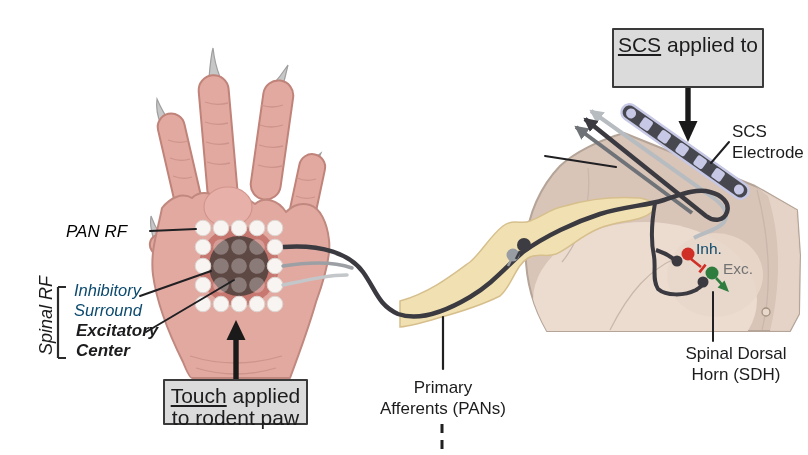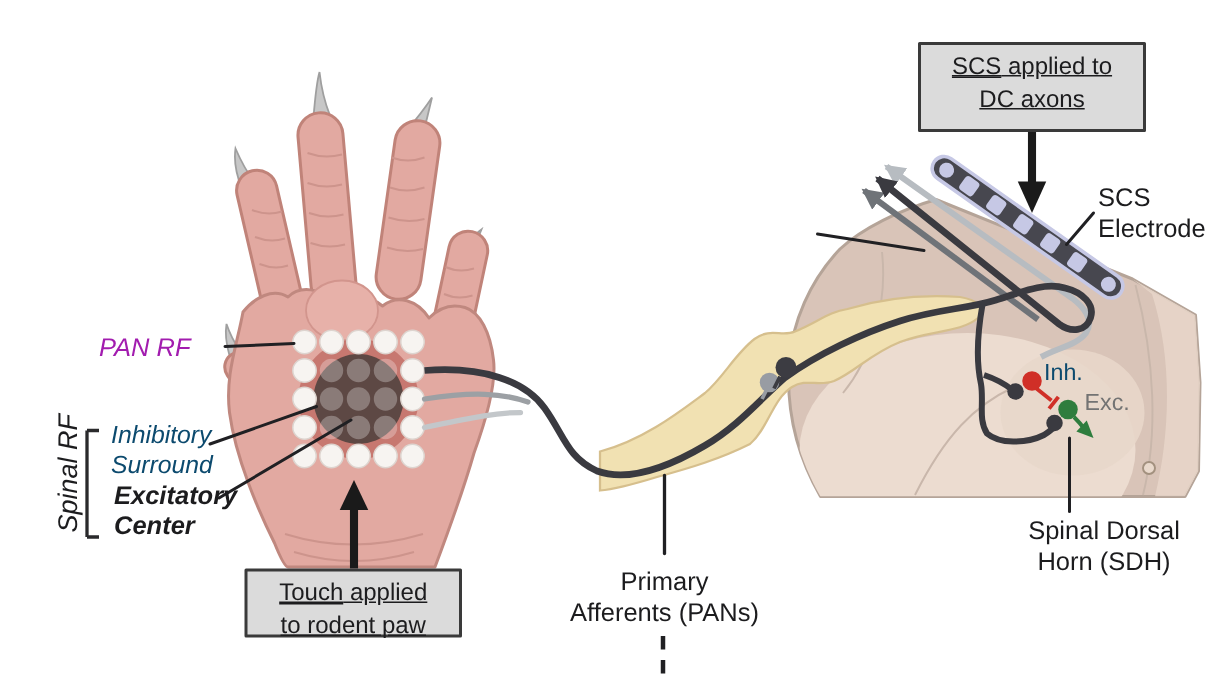--- a/index.html
+++ b/index.html
@@ -3,24 +3,24 @@
 <meta charset="utf-8">
 <style>
   html,body{margin:0;padding:0;background:#fff;}
   #fig{position:relative;width:808px;height:455px;background:#ffffff;overflow:hidden;
        font-family:"Liberation Sans",sans-serif;color:#1c1c1e;}
   #art{position:absolute;left:0;top:0;}
   .lbl{position:absolute;font-size:17px;line-height:21px;white-space:nowrap;}
   .it{font-style:italic;}
   .red{color:#0c4a6e;}
   .green{color:#737373;}
-  .gray{color:#a21caf;}
+  .gray{color:#000000;}
   .ctr{text-align:center;white-space:normal;}
   .callout{position:absolute;background:#dbdbdb;border:2.5px solid #3a3a3a;border-radius:1px;
-           box-sizing:border-box;text-align:center;font-size:16px;line-height:22px;padding-top:4px;text-decoration:underline;}
+           box-sizing:border-box;text-align:center;font-size:21px;line-height:22px;padding-top:4px;}
   .u{text-decoration:underline;text-underline-offset:2px;}
   #pan-rf{left:66px;top:221px;font-size:17px;}
   #spinal-rf{left:1px;top:305px;width:90px;text-align:center;font-size:18px;transform:rotate(-90deg);}
   #inh-sur{left:74px;top:281px;font-size:16.5px;line-height:19.5px;}
   #exc-ctr{left:76px;top:321px;font-size:17px;line-height:19.5px;font-weight:bold;}
   #touch-box{left:163px;top:379px;width:145px;height:46px;}
   #scs-box{left:612px;top:28px;width:152px;height:60px;}
   #dc-label{left:490px;top:109px;line-height:21.5px;}
   #electrode-label{left:732px;top:121px;line-height:21px;}
   #inh-lbl{left:696px;top:238px;font-size:15.5px;}
@@ -243,21 +243,20 @@
     <div>Center</div>
   </div>
 
   <div id="touch-box" class="callout">
     <div><span class="u">Touch</span><span> applied</span></div>
     <div>to rodent paw</div>
   </div>
 
   <div id="scs-box" class="callout">
     <div><span class="u">SCS</span><span> applied to</span></div>
-    <div>DC axons</div>
   </div>
 
 
   <div id="electrode-label" class="lbl">
     <div>SCS</div>
     <div>Electrode</div>
   </div>
 
   <div id="inh-lbl" class="lbl red">Inh.</div>
   <div id="exc-lbl" class="lbl green">Exc.</div>

